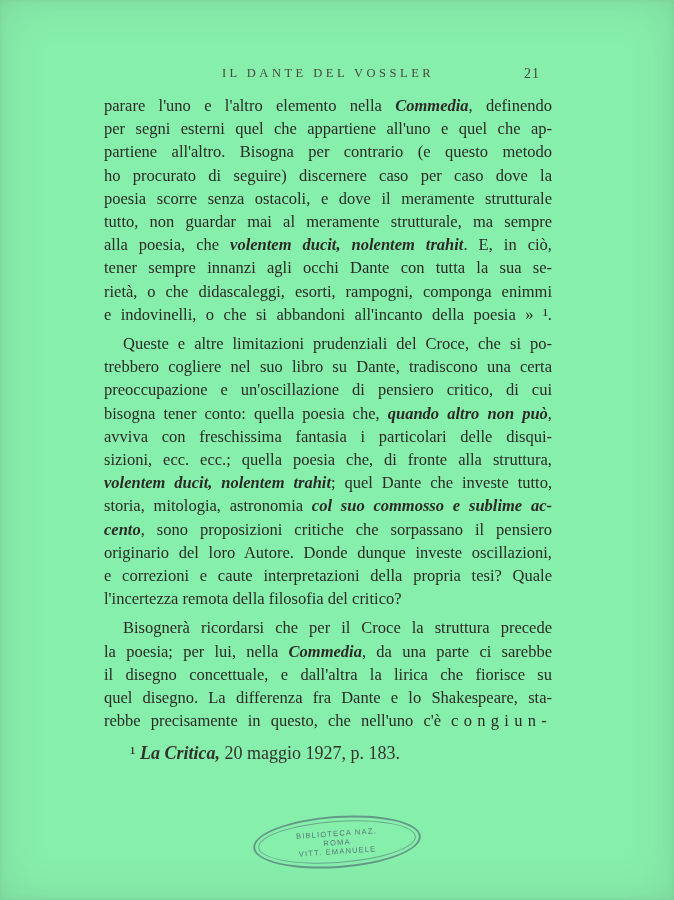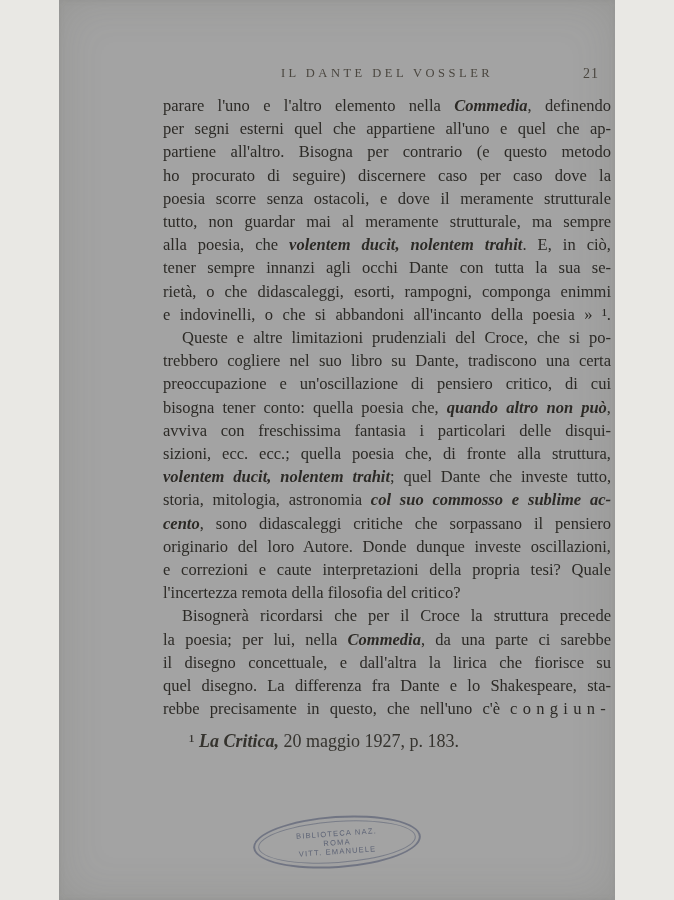--- a/index.html
+++ b/index.html
@@ -3,24 +3,24 @@
 <meta charset="utf-8">
 <style>
   html, body {
     margin: 0;
     padding: 0;
     background: #e9e8e4;
     font-family: "Liberation Serif", "DejaVu Serif", serif;
   }
   .page {
     position: relative;
-    width: 556px;
+    width: 674px;
     height: 900px;
     margin: 0 auto;
-    background: #a3a3a3;
+    background: #86efac;
     box-shadow: inset 0 0 45px rgba(90, 85, 75, 0.16), inset 0 0 6px rgba(90,85,75,0.10);
     overflow: hidden;
   }
   .running-head {
     position: absolute;
     top: 66px;
     left: 104px;
     width: 448px;
     height: 20px;
     color: #4a463f;
@@ -50,21 +50,21 @@
     font-size: 16.5px;
   }
   .para { margin: 0; }
   .line {
     line-height: 23.2px;
     white-space: normal;
     text-align: justify;
     text-align-last: justify;
   }
   .line.no-just { text-align-last: left; }
-  .line.first { text-indent: 19px; }
+  .line.first { text-indent: 19px; margin-top: 6px; }
   .it { font-style: italic; font-weight: bold; }
   .spaced { letter-spacing: 0.32em; }
   .footnote {
     margin-top: 12px;
     padding-left: 26px;
     font-size: 18px;
     line-height: 18px;
     color: #35332e;
   }
   .stamp {
@@ -124,21 +124,21 @@
       </div>
       <div class="para">
         <div class="line first"><span>Queste e altre limitazioni prudenziali del Croce, che si po-</span></div>
         <div class="line"><span>trebbero cogliere nel suo libro su Dante, tradiscono una certa</span></div>
         <div class="line"><span>preoccupazione e un'oscillazione di pensiero critico, di cui</span></div>
         <div class="line"><span>bisogna tener conto: quella poesia che, </span><span class="it">quando altro non può</span><span>,</span></div>
         <div class="line"><span>avviva con freschissima fantasia i particolari delle disqui-</span></div>
         <div class="line"><span>sizioni, ecc. ecc.; quella poesia che, di fronte alla struttura,</span></div>
         <div class="line"><span class="it">volentem ducit, nolentem trahit</span><span>; quel Dante che investe tutto,</span></div>
         <div class="line"><span>storia, mitologia, astronomia </span><span class="it">col suo commosso e sublime ac-</span></div>
-        <div class="line"><span class="it">cento</span><span>, sono didascaleggi critiche che sorpassano il pensiero</span></div>
+        <div class="line"><span class="it">cento</span><span>, sono proposizioni critiche che sorpassano il pensiero</span></div>
         <div class="line"><span>originario del loro Autore. Donde dunque investe oscillazioni,</span></div>
         <div class="line"><span>e correzioni e caute interpretazioni della propria tesi? Quale</span></div>
         <div class="line no-just"><span>l'incertezza remota della filosofia del critico?</span></div>
       </div>
       <div class="para">
         <div class="line first"><span>Bisognerà ricordarsi che per il Croce la struttura precede</span></div>
         <div class="line"><span>la poesia; per lui, nella </span><span class="it">Commedia</span><span>, da una parte ci sarebbe</span></div>
         <div class="line"><span>il disegno concettuale, e dall'altra la lirica che fiorisce su</span></div>
         <div class="line"><span>quel disegno. La differenza fra Dante e lo Shakespeare, sta-</span></div>
         <div class="line"><span>rebbe precisamente in questo, che nell'uno c'è </span><span class="spaced">congiun-</span></div>

